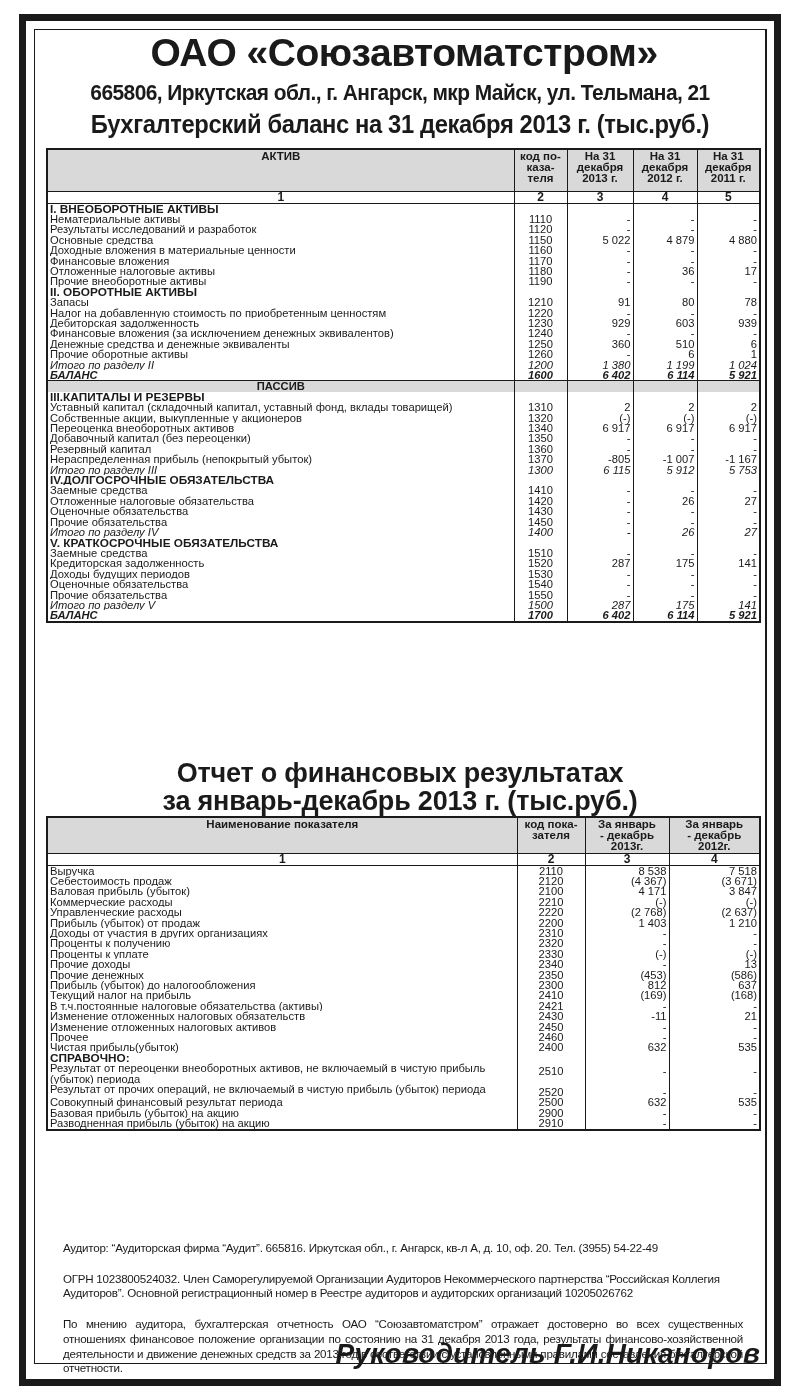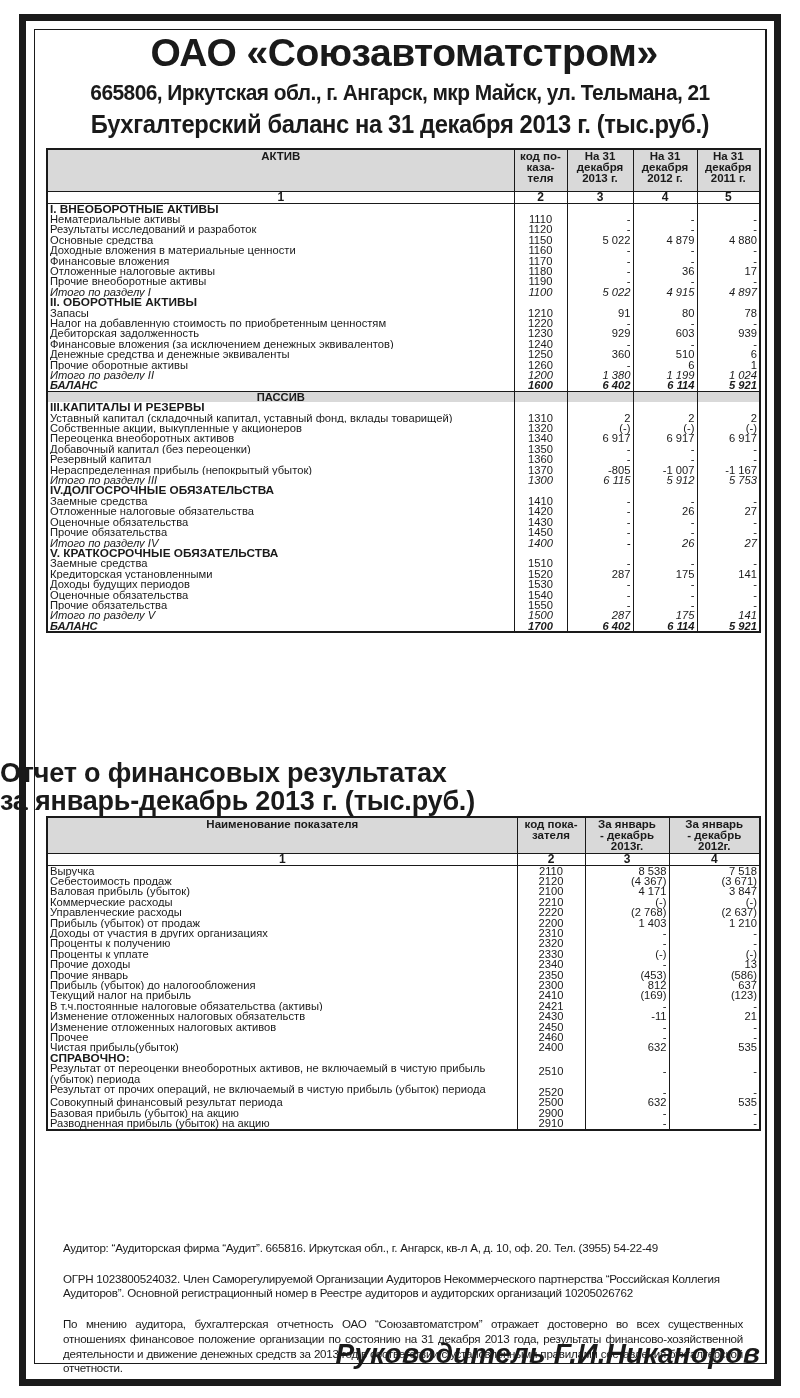--- a/index.html
+++ b/index.html
@@ -28,21 +28,21 @@
   td.cn { border-right: 1.5px solid #1a1a1a; text-align: right; }
   tr.sec td.c1 { font-weight: bold; font-size: 11.8px; }
   tr.tot td { font-style: italic; }
   tr.grand td { font-style: italic; font-weight: bold; }
   tr.pass td { background: #d9d9d9; font-weight: bold; text-align: center; border-top: 1.5px solid #1a1a1a; margin-top: 8px; }
   tr.pass td.c1 { text-align: center; }
   .fin td.c1 { white-space: normal; }
   .fin tr.ml td { vertical-align: top; }
   .fin tr.ml td.cn, .fin tr.ml td.c2 { padding-top: 3px; }
 
-  .h2 { position: absolute; left: 0; width: 800px; font-weight: bold;
+  .h2 { position: absolute; left: 0; width: 800px; text-align: center; font-weight: bold;
         font-size: 27px; line-height: 31px; letter-spacing: -0.2px; }
   .aud { position: absolute; left: 47px; top: 1225px; width: 712px; font-size: 11.6px; line-height: 14.7px;
          letter-spacing: -0.25px; text-align: left; }
   .aud p { margin: 16px; }
   .aud p.just { text-align: justify; }
   .sign { position: absolute; right: 40px; top: 1338px; font-weight: bold; font-style: italic;
           font-size: 28px; letter-spacing: 0.2px; }
 </style>
 </head>
 <body>
@@ -136,27 +136,20 @@
         <td class="cn">36</td>
         <td class="cn">17</td>
       </tr>
       <tr class="row">
         <td class="c1">Прочие внеоборотные активы</td>
         <td class="c2">1190</td>
         <td class="cn">-</td>
         <td class="cn">-</td>
         <td class="cn">-</td>
       </tr>
-      <tr class="tot">
-        <td class="c1">Итого по разделу I</td>
-        <td class="c2">1100</td>
-        <td class="cn">5 022</td>
-        <td class="cn">4 915</td>
-        <td class="cn">4 897</td>
-      </tr>
       <tr class="sec">
         <td class="c1">II. ОБОРОТНЫЕ  АКТИВЫ</td>
         <td class="c2"></td>
         <td class="cn"></td>
         <td class="cn"></td>
         <td class="cn"></td>
       </tr>
       <tr class="row">
         <td class="c1">Запасы</td>
         <td class="c2">1210</td>
@@ -326,21 +319,21 @@
         <td class="cn"></td>
       </tr>
       <tr class="row">
         <td class="c1">Заемные средства</td>
         <td class="c2">1510</td>
         <td class="cn">-</td>
         <td class="cn">-</td>
         <td class="cn">-</td>
       </tr>
       <tr class="row">
-        <td class="c1">Кредиторская установленными</td>
+        <td class="c1">Кредиторская задолженность</td>
         <td class="c2">1520</td>
         <td class="cn">287</td>
         <td class="cn">175</td>
         <td class="cn">141</td>
       </tr>
       <tr class="row">
         <td class="c1">Доходы будущих периодов</td>
         <td class="c2">1530</td>
         <td class="cn">-</td>
         <td class="cn">-</td>
@@ -461,36 +454,36 @@
         <td class="cn">(-)</td>
         <td class="cn">(-)</td>
       </tr>
       <tr class="row">
         <td class="c1">Прочие доходы</td>
         <td class="c2">2340</td>
         <td class="cn">-</td>
         <td class="cn">13</td>
       </tr>
       <tr class="row">
-        <td class="c1">Прочие январь</td>
+        <td class="c1">Прочие денежных</td>
         <td class="c2">2350</td>
         <td class="cn">(453)</td>
         <td class="cn">(586)</td>
       </tr>
       <tr class="row">
         <td class="c1">Прибыль (убыток) до налогообложения</td>
         <td class="c2">2300</td>
         <td class="cn">812</td>
         <td class="cn">637</td>
       </tr>
       <tr class="row">
         <td class="c1">Текущий налог на прибыль</td>
         <td class="c2">2410</td>
         <td class="cn">(169)</td>
-        <td class="cn">(123)</td>
+        <td class="cn">(168)</td>
       </tr>
       <tr class="row">
         <td class="c1">В т.ч.постоянные налоговые обязательства (активы)</td>
         <td class="c2">2421</td>
         <td class="cn">-</td>
         <td class="cn">-</td>
       </tr>
       <tr class="row">
         <td class="c1">Изменение отложенных налоговых обязательств</td>
         <td class="c2">2430</td>

